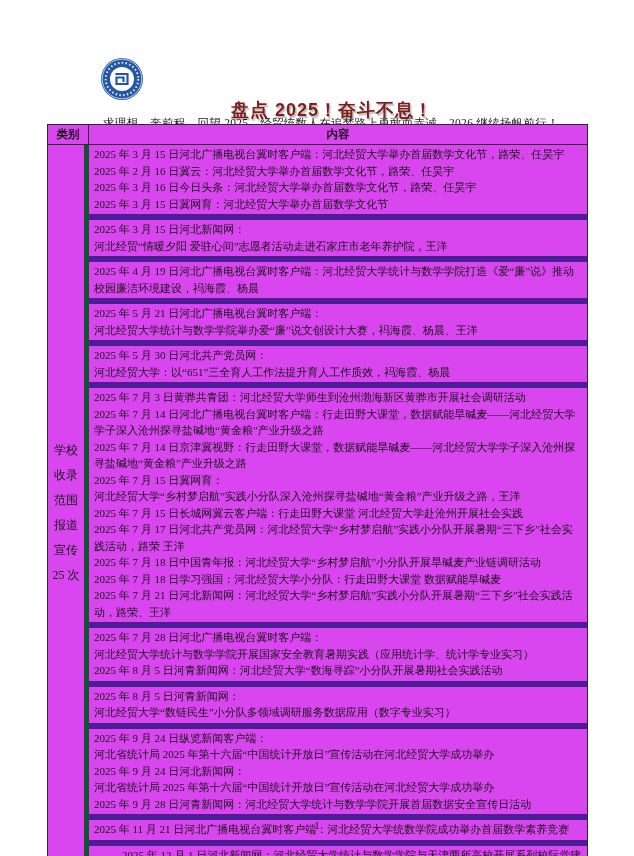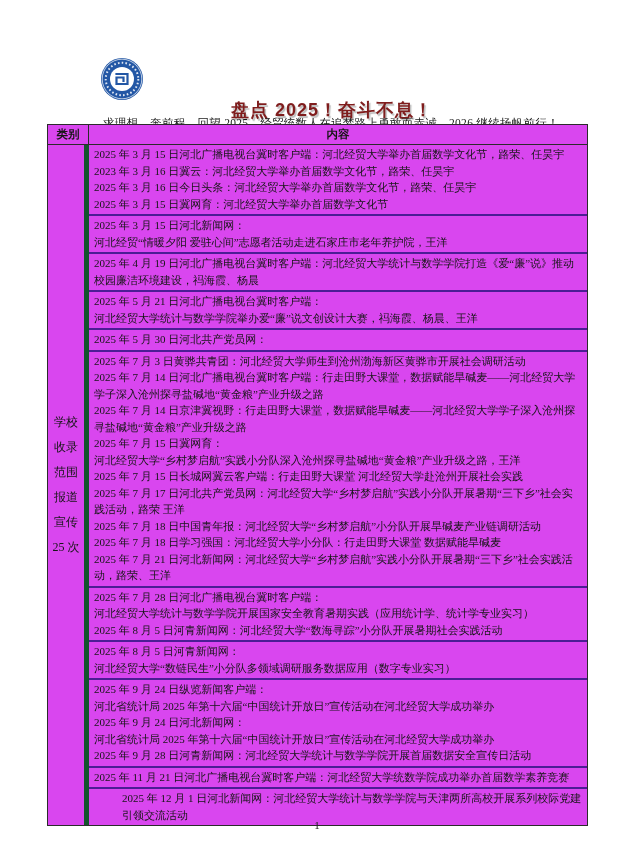--- a/index.html
+++ b/index.html
@@ -26,21 +26,21 @@
   .thead { display:flex; border-bottom:1px solid #2b2b2b; font-weight:bold; font-size:11.5px; }
   .th-cat { width:41px; border-right:1px solid #2b2b2b; text-align:center; padding:2px 0; }
   .th-content { flex:1; text-align:center; padding:2px 0; }
   .tbody { display:flex; align-items:stretch; }
   .cat-cell {
     width:41px; border-right:5px solid #14532d;
     display:flex; flex-direction:column; justify-content:center; align-items:center;
     font-size:12px; line-height:25px; text-align:left;
   }
   .rows { flex:1; min-width:0; display:flex; flex-direction:column; }
-  .row { border-bottom:2px solid #4c1d95; padding:1px 5px 2px 5px; }
+  .row { border-bottom:6px solid #4c1d95; padding:1px 5px 2px 5px; }
   .row:last-child { border-bottom:0;margin-left:28px; }
   .row p { margin:0; font-size:11px; line-height:16.5px; word-break:break-all; }
   .page-num { position:absolute; top:819px; left:0; width:100%; text-align:center; font-size:11px; color:#222; }
 </style>
 </head>
 <body>
 
 <div class="page">
 
   <div class="logo">
@@ -67,41 +67,42 @@
         <div>收录</div>
         <div>范围</div>
         <div>报道</div>
         <div>宣传</div>
         <div>25 次</div>
       </div>
       <div class="rows">
 
         <div class="row">
           <p>2025 年 3 月 15 日河北广播电视台冀时客户端：河北经贸大学举办首届数学文化节，路荣、任昊宇</p>
-          <p>2023 年 3 月 16 日冀云：河北经贸大学举办首届数学文化节，路荣、任昊宇</p>
+          <p>2025 年 2 月 16 日冀云：河北经贸大学举办首届数学文化节，路荣、任昊宇</p>
           <p>2025 年 3 月 16 日今日头条：河北经贸大学举办首届数学文化节，路荣、任昊宇</p>
           <p>2025 年 3 月 15 日冀网育：河北经贸大学举办首届数学文化节</p>
         </div>
 
         <div class="row">
           <p>2025 年 3 月 15 日河北新闻网：</p>
           <p>河北经贸“情暖夕阳 爱驻心间”志愿者活动走进石家庄市老年养护院，王洋</p>
         </div>
 
         <div class="row">
           <p>2025 年 4 月 19 日河北广播电视台冀时客户端：河北经贸大学统计与数学学院打造《爱“廉”说》推动校园廉洁环境建设，祃海霞、杨晨</p>
         </div>
 
         <div class="row">
           <p>2025 年 5 月 21 日河北广播电视台冀时客户端：</p>
           <p>河北经贸大学统计与数学学院举办爱“廉”说文创设计大赛，祃海霞、杨晨、王洋</p>
         </div>
 
         <div class="row">
           <p>2025 年 5 月 30 日河北共产党员网：</p>
+          <p>河北经贸大学：以“651”三全育人工作法提升育人工作质效，祃海霞、杨晨</p>
         </div>
 
         <div class="row">
           <p>2025 年 7 月 3 日黄骅共青团：河北经贸大学师生到沧州渤海新区黄骅市开展社会调研活动</p>
           <p>2025 年 7 月 14 日河北广播电视台冀时客户端：行走田野大课堂，数据赋能旱碱麦——河北经贸大学学子深入沧州探寻盐碱地“黄金粮”产业升级之路</p>
           <p>2025 年 7 月 14 日京津冀视野：行走田野大课堂，数据赋能旱碱麦——河北经贸大学学子深入沧州探寻盐碱地“黄金粮”产业升级之路</p>
           <p>2025 年 7 月 15 日冀网育：</p>
           <p>河北经贸大学“乡村梦启航”实践小分队深入沧州探寻盐碱地“黄金粮”产业升级之路，王洋</p>
           <p>2025 年 7 月 15 日长城网冀云客户端：行走田野大课堂 河北经贸大学赴沧州开展社会实践</p>
           <p>2025 年 7 月 17 日河北共产党员网：河北经贸大学“乡村梦启航”实践小分队开展暑期“三下乡”社会实践活动，路荣 王洋</p>

